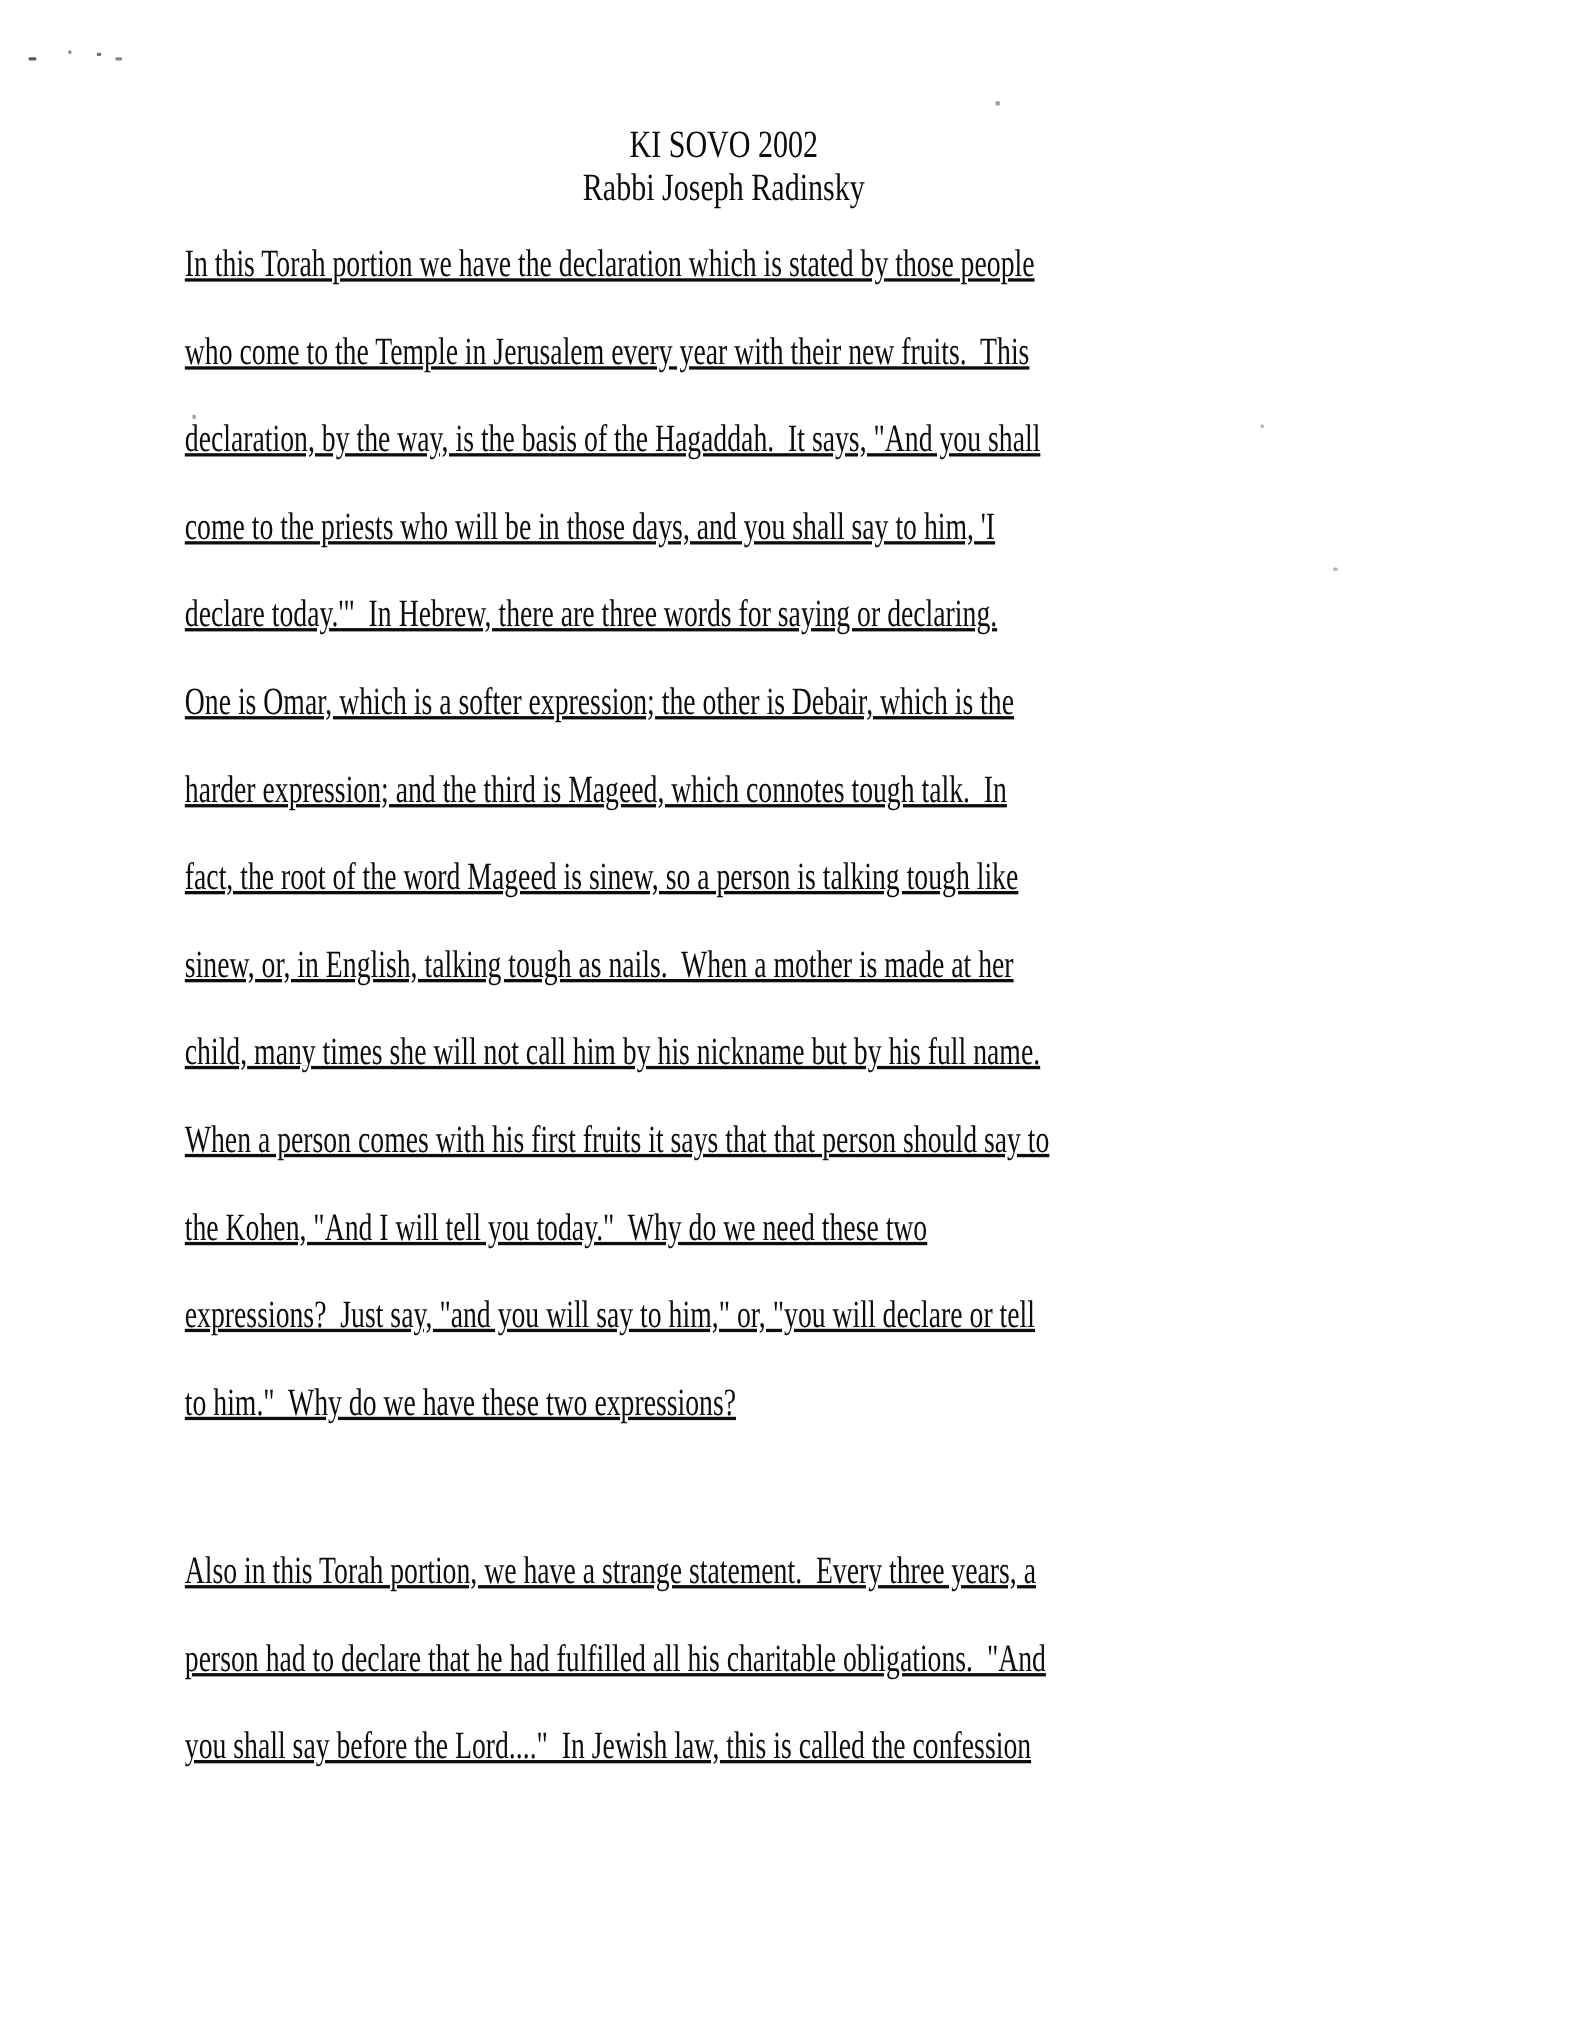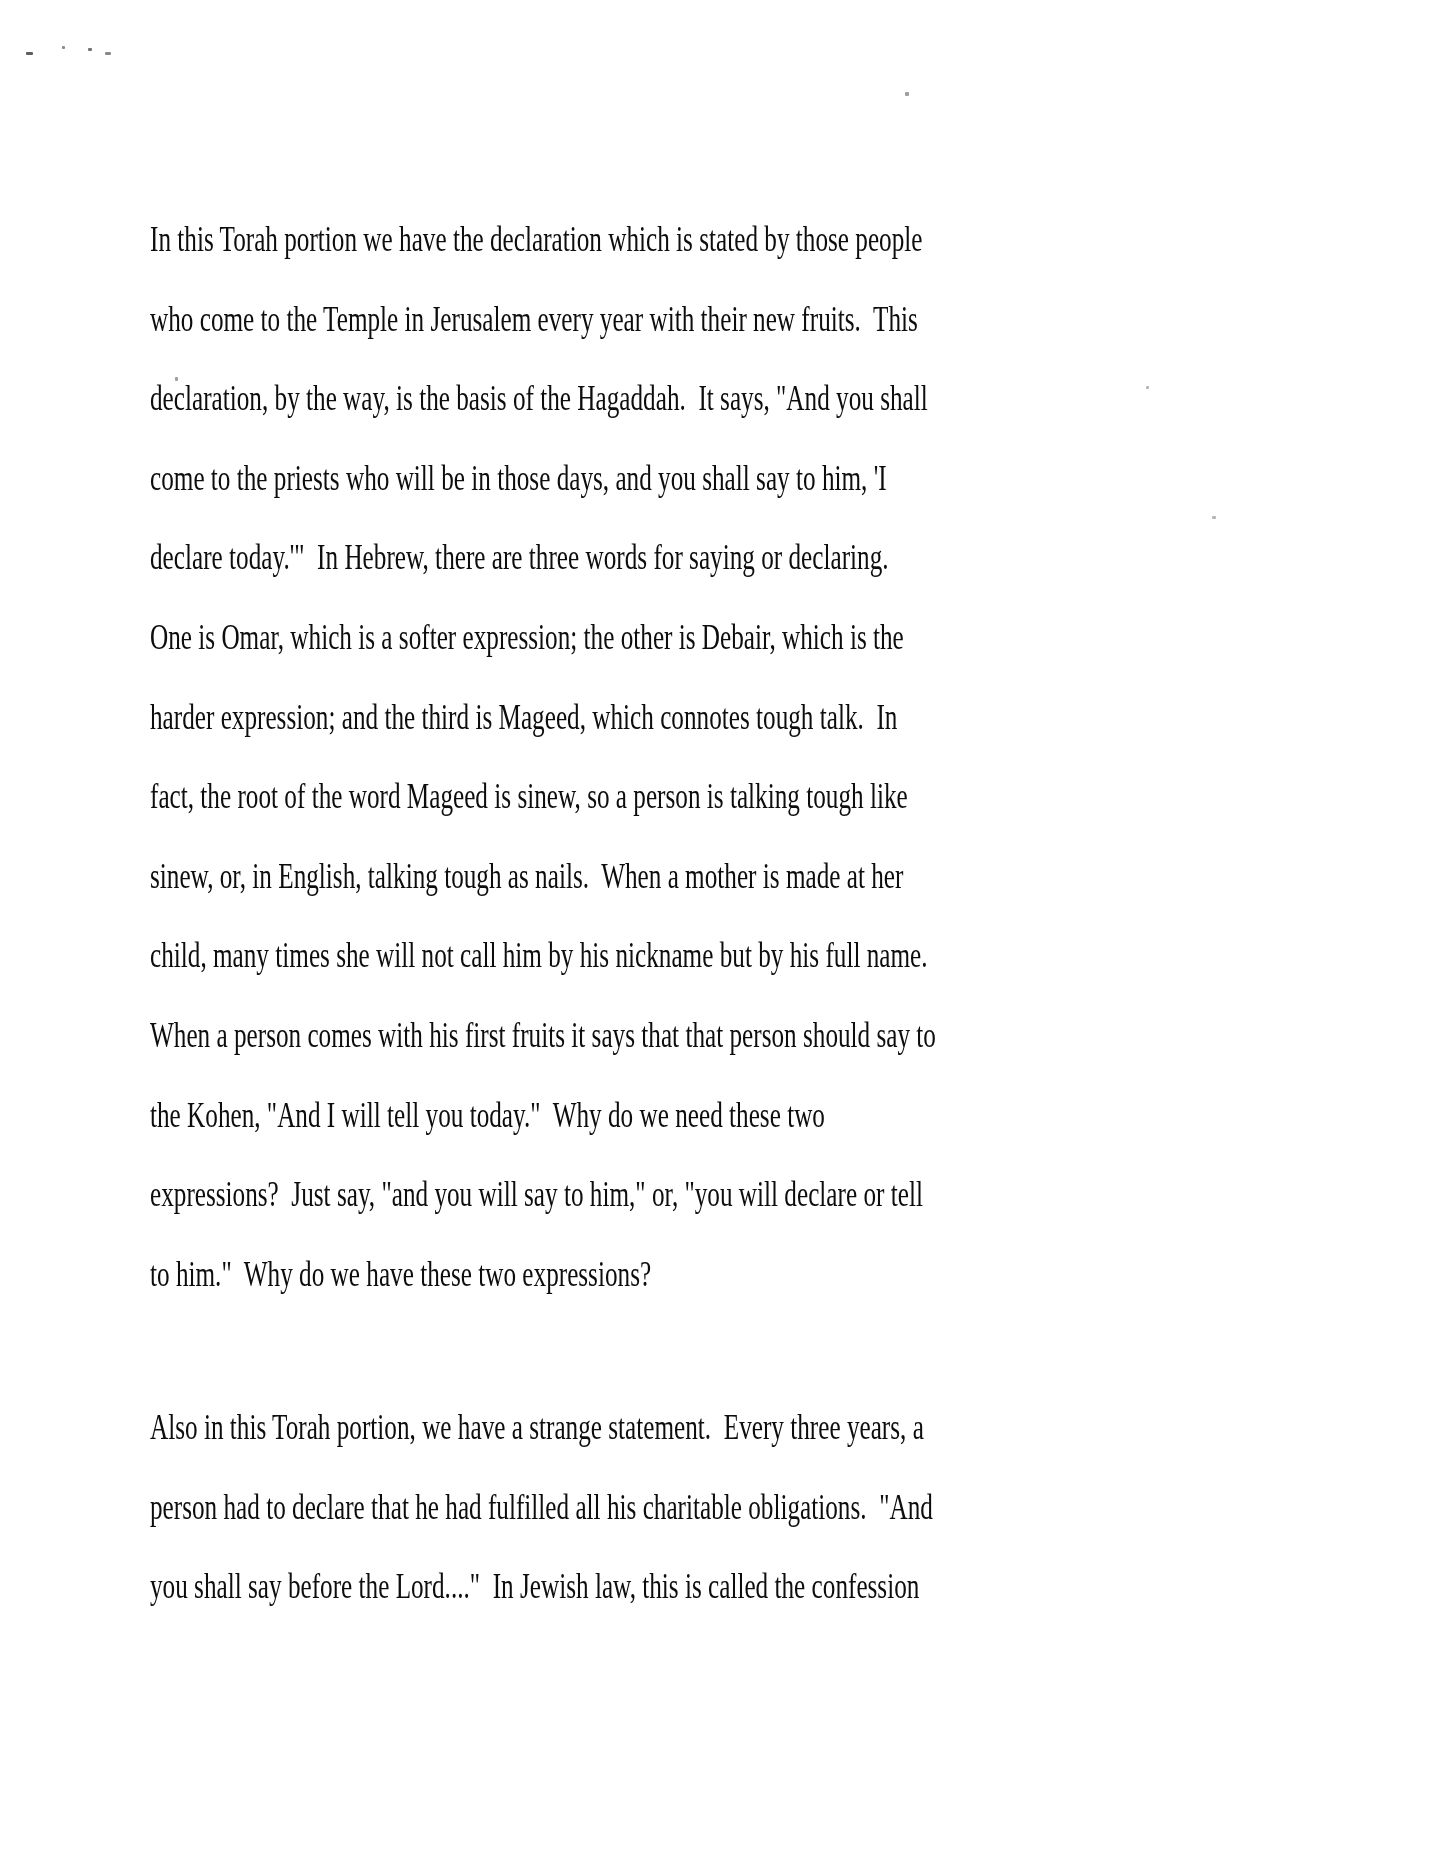--- a/index.html
+++ b/index.html
@@ -26,21 +26,22 @@
   .title-line {
     font-size: 35px;
     line-height: 39px;
     white-space: pre;
     transform: scaleX(0.78);
     transform-origin: 50% 50%;
     font-weight: 400;
   }
   .body-block {
     position: absolute;
-    left: 150px;
+    left: 168px;
+    text-decoration: underline;
   }
   .para-1 { top: 200px; }
   .para-2 { top: 1388px; }
   .line {
     font-size: 35px;
     line-height: 79.6px;
     height: 79.6px;
     white-space: pre;
     transform: scaleX(0.72);
     transform-origin: 0 50%;
@@ -67,20 +68,24 @@
 
   <span class="speck s1"></span>
   <span class="speck s2"></span>
   <span class="speck s3"></span>
   <span class="speck s4"></span>
   <span class="speck s5"></span>
   <span class="speck s6"></span>
   <span class="speck s7"></span>
   <span class="speck s8"></span>
 
+  <div class="title-block">
+    <div class="title-line">KI SOVO 2002</div>
+    <div class="title-line">Rabbi Joseph Radinsky</div>
+  </div>
 
   <div class="body-block para-1">
     <div class="line">In this Torah portion we have the declaration which is stated by those people</div>
     <div class="line">who come to the Temple in Jerusalem every year with their new fruits.  This</div>
     <div class="line">declaration, by the way, is the basis of the Hagaddah.  It says, "And you shall</div>
     <div class="line">come to the priests who will be in those days, and you shall say to him, 'I</div>
     <div class="line">declare today.'"  In Hebrew, there are three words for saying or declaring.</div>
     <div class="line">One is Omar, which is a softer expression; the other is Debair, which is the</div>
     <div class="line">harder expression; and the third is Mageed, which connotes tough talk.  In</div>
     <div class="line">fact, the root of the word Mageed is sinew, so a person is talking tough like</div>

